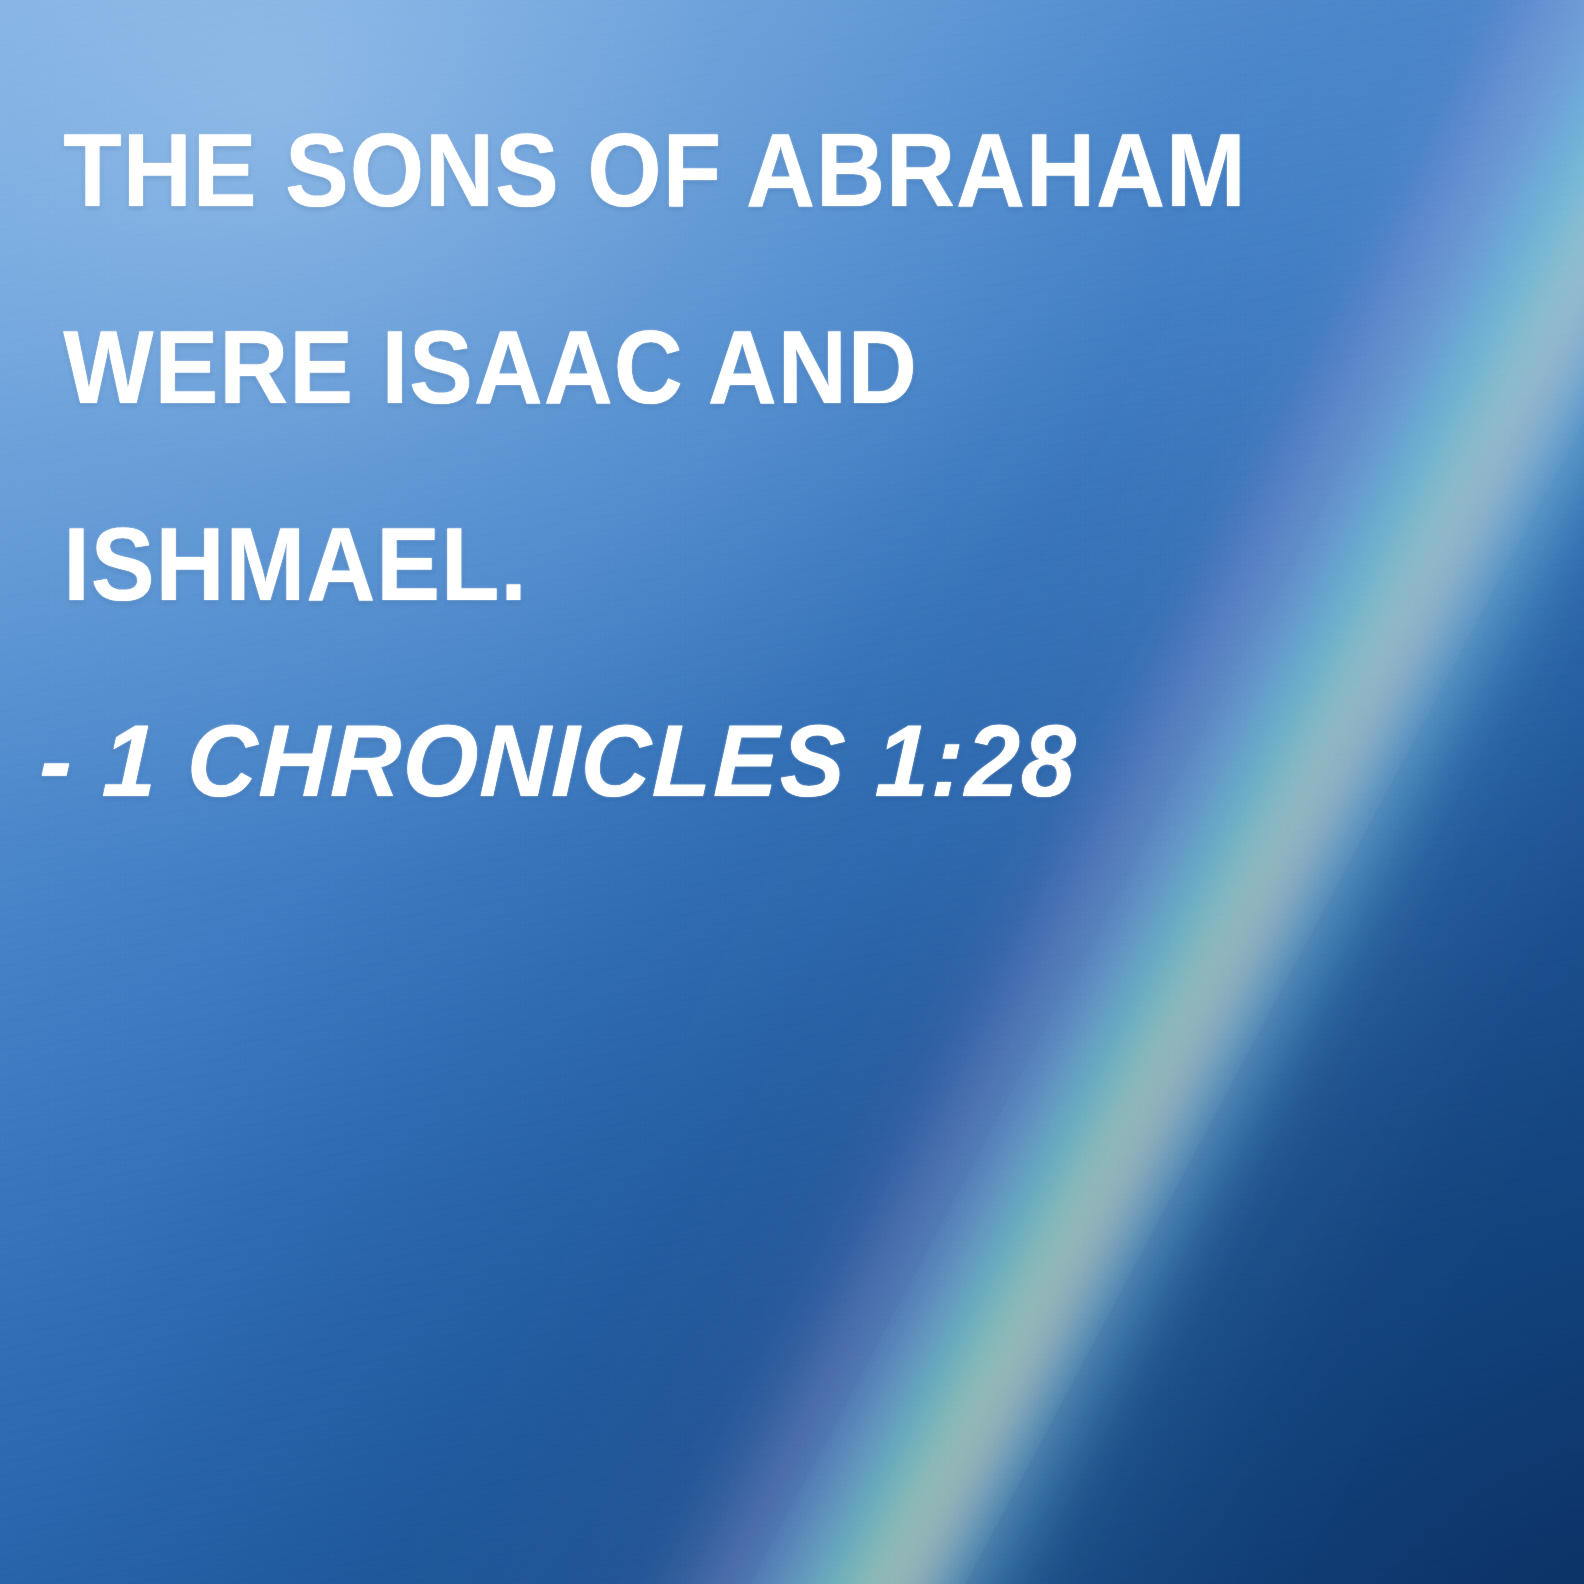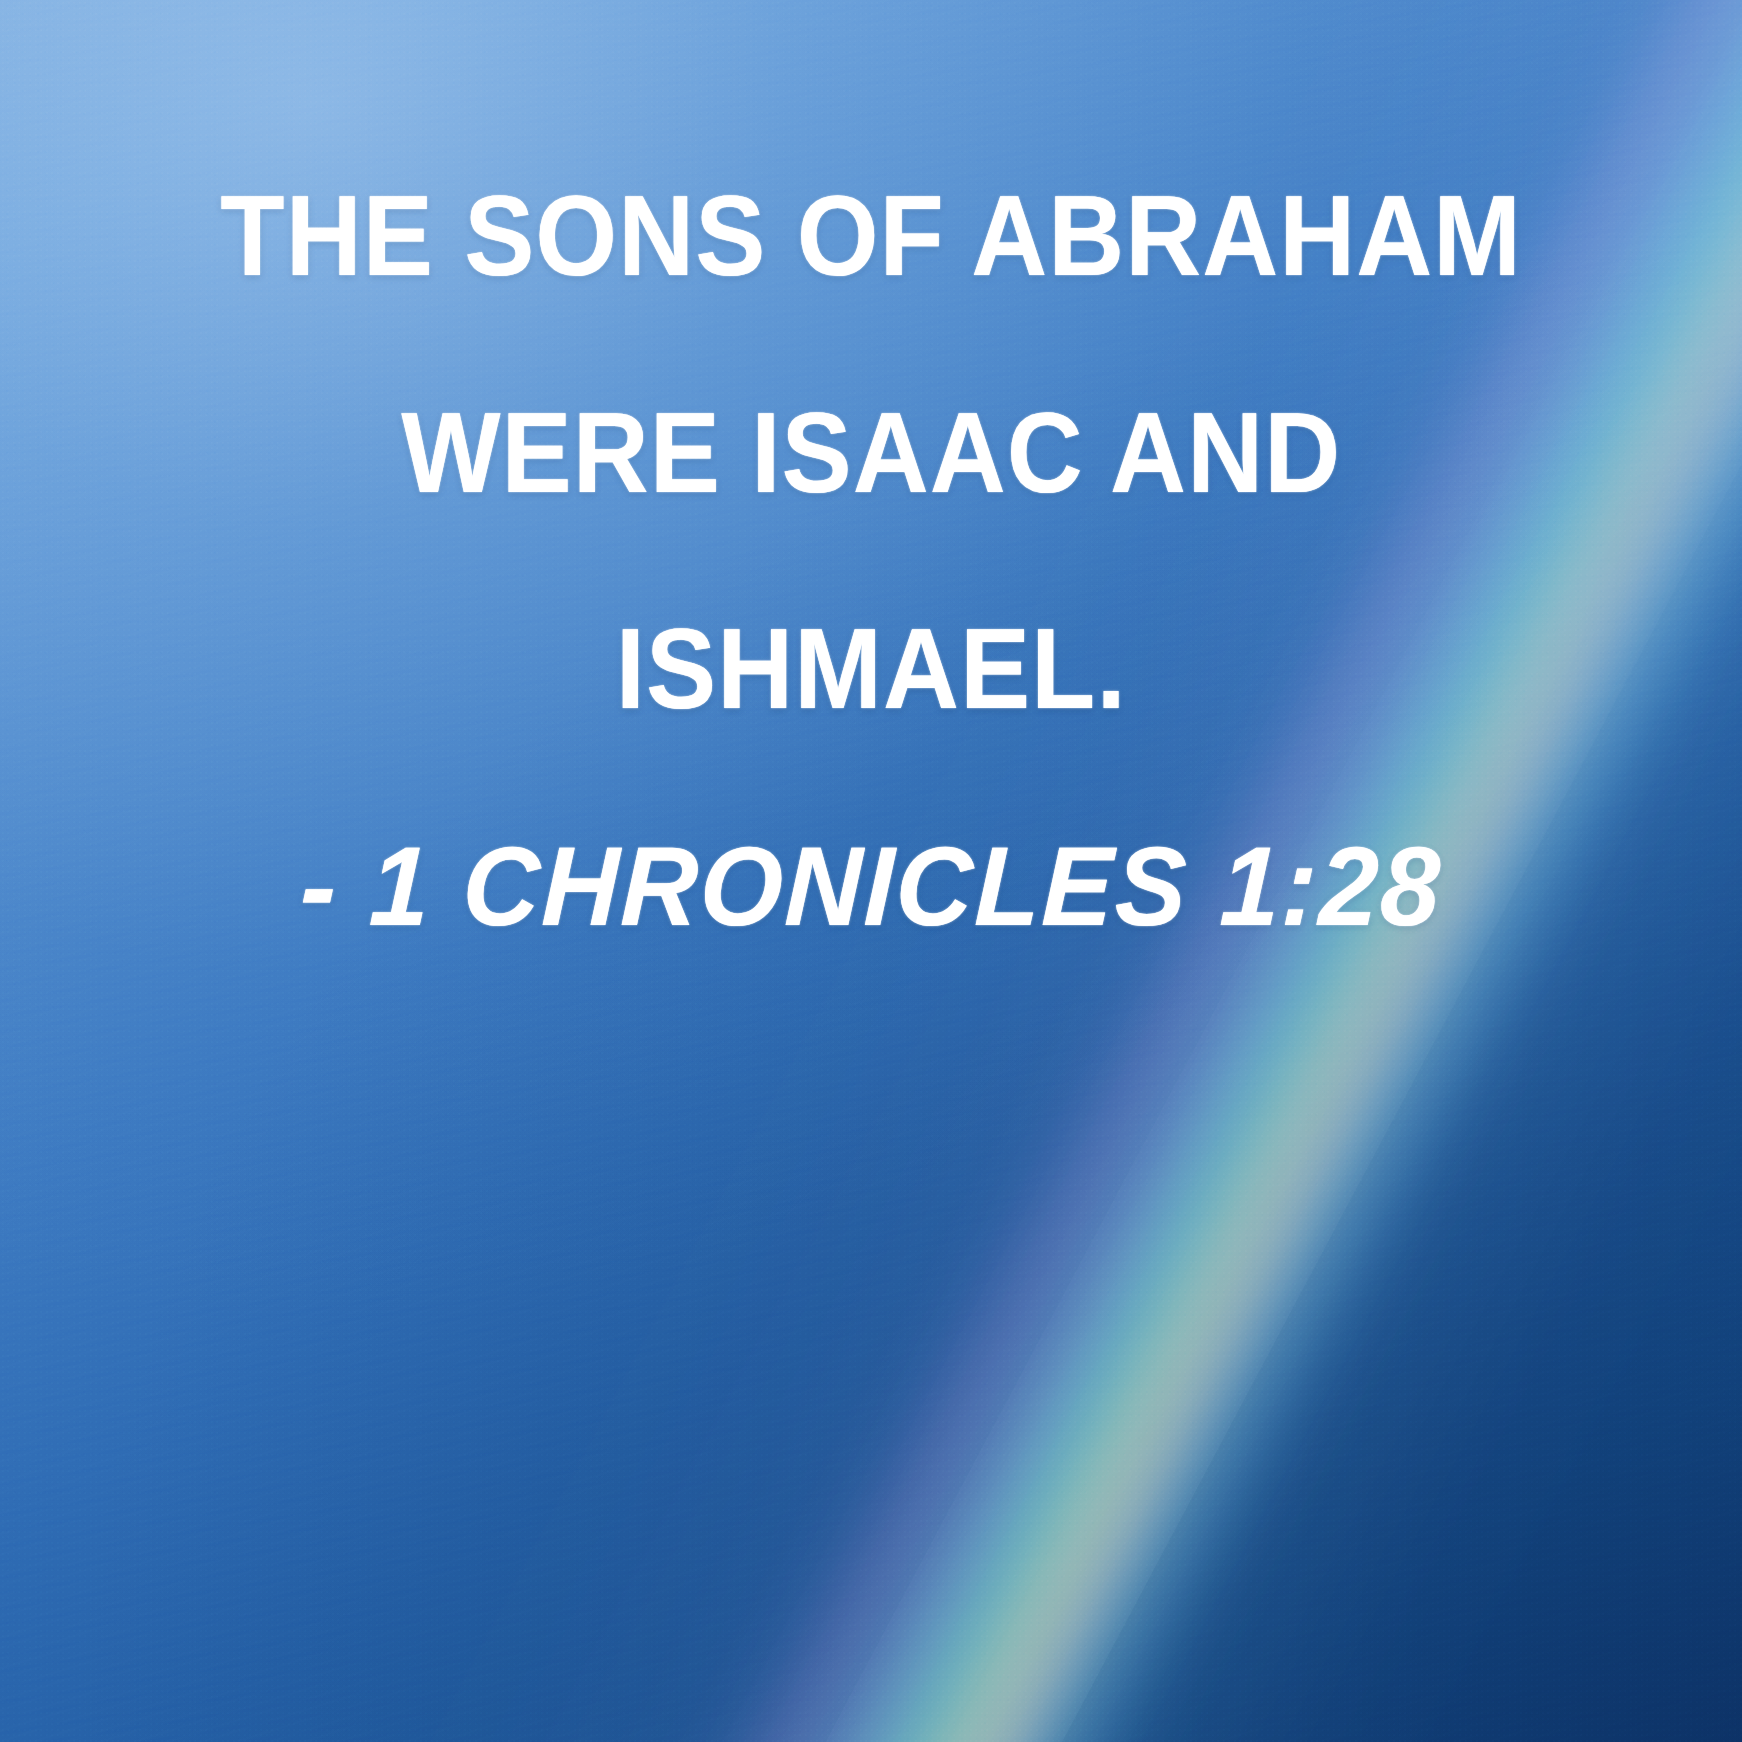--- a/index.html
+++ b/index.html
@@ -151,22 +151,21 @@
       rgba(130,190,230,0.26) 80%,
       rgba(90,150,215,0.00) 100%);
   }
 
   
   .verse {
     position: absolute;
     left: 0;
     right: 0;
     top: 0;
-    padding-top: 117px;
-    text-align: center;
+    padding-top: 72px;
     z-index: 5;
   }
   .verse-line {
     display: block;
     color: #ffffff;
     text-transform: uppercase;
     font-weight: 700;
     font-size: 104px;
     line-height: 197px;
     letter-spacing: 1px;

